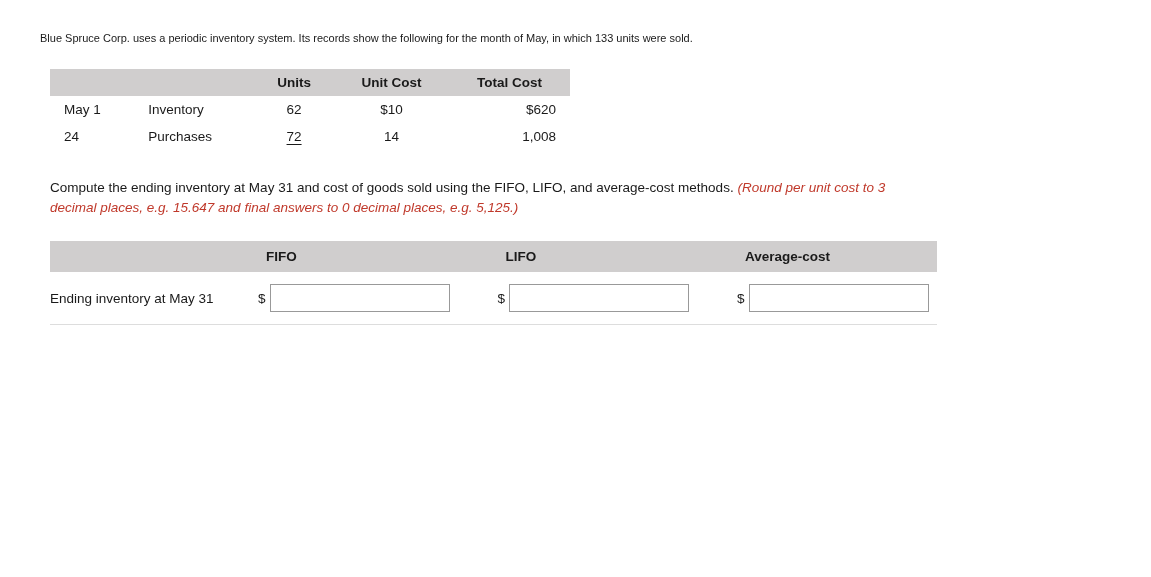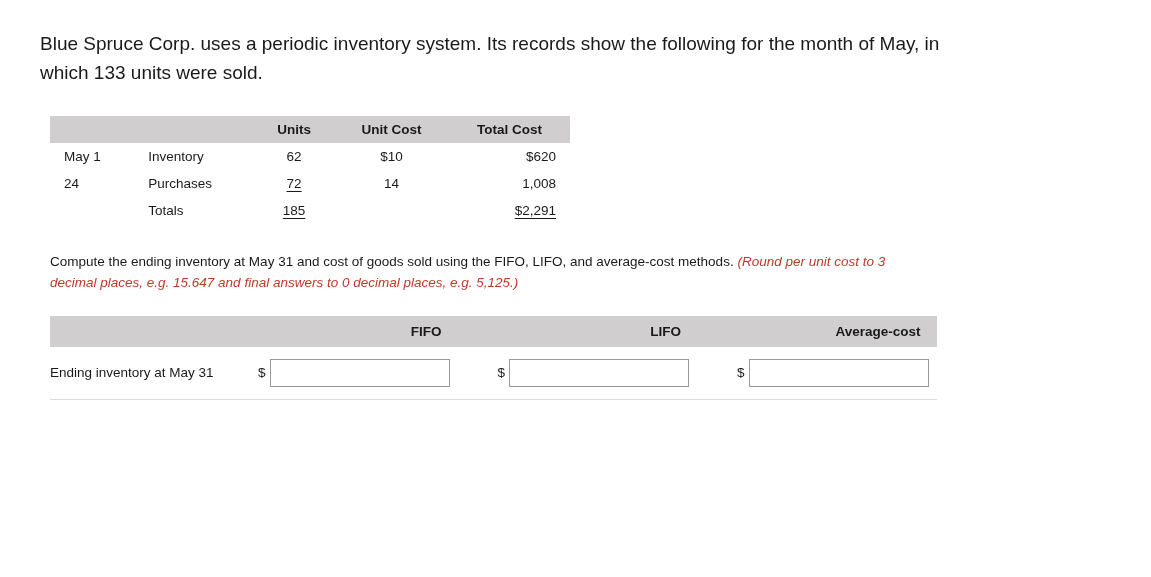--- a/index.html
+++ b/index.html
@@ -7,22 +7,22 @@
       background: #ffffff;
       font-family: Arial, sans-serif;
       font-size: 14px;
       color: #1a1a1a;
       padding: 30px 40px;
       width: 1151px;
       min-height: 577px;
     }
 
     .intro-text {
-      font-size: 19px;
-      margin-bottom: 29px;
+      font-size: 11px;
+      margin-bottom: 22px;
       line-height: 1.5;
       max-width: 900px;
     }
 
     
     .inventory-table {
       border-collapse: collapse;
       margin-bottom: 28px;
       margin-left: 10px;
       min-width: 520px;
@@ -93,21 +93,21 @@
       margin-left: 10px;
     }
 
     .answer-table {
       border-collapse: collapse;
       width: 820px;
     }
 
     .answer-table thead tr th {
       background-color: #d0cece;
-      text-align: right;
+      text-align: left;
       padding: 8px 16px;
       font-size: 13.5px;
       font-weight: bold;
     }
 
     .answer-table thead tr th.col-label {
       background-color: #d0cece;
       text-align: left;
       min-width: 200px;
     }
@@ -185,27 +185,20 @@
 
 
     <tr>
       <td>24</td>
       <td>Purchases</td>
       <td class="align-center" style="text-decoration: underline; text-underline-offset:3px;">72</td>
       <td class="align-center">14</td>
       <td class="align-right">1,008</td>
     </tr>
 
-    <tr class="totals-row">
-      <td></td>
-      <td>Totals</td>
-      <td class="align-center underline-val">185</td>
-      <td></td>
-      <td class="align-right underline-val">$2,291</td>
-    </tr>
   </tbody>
 </table>
 
 <p class="instruction-text">
   <span>Compute the ending inventory at May 31 and cost of goods sold using the FIFO, LIFO, and average-cost methods.</span>
   <span class="italic-red">(Round per unit cost to 3 decimal places, e.g. 15.647 and final answers to 0 decimal places, e.g. 5,125.)</span>
 </p>
 
 <div class="answer-section">
   <table class="answer-table">

